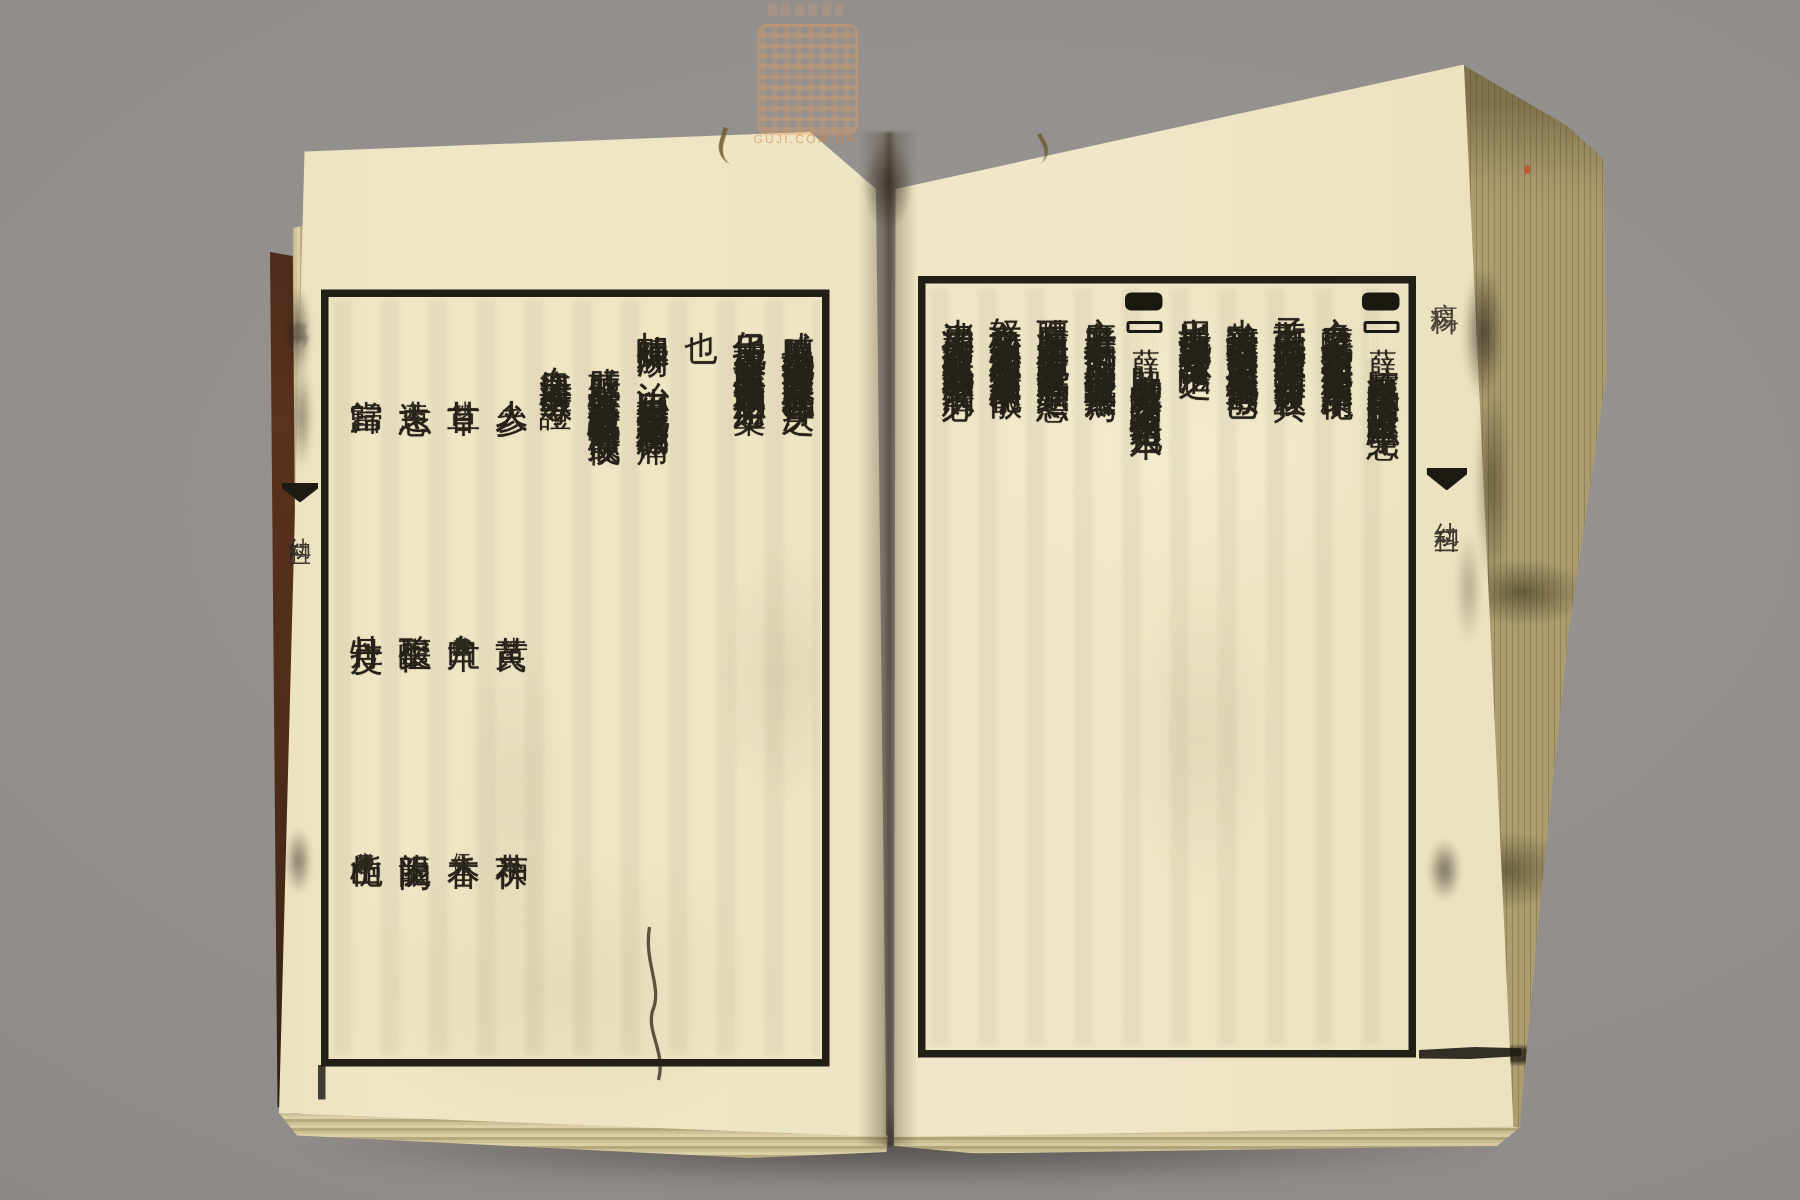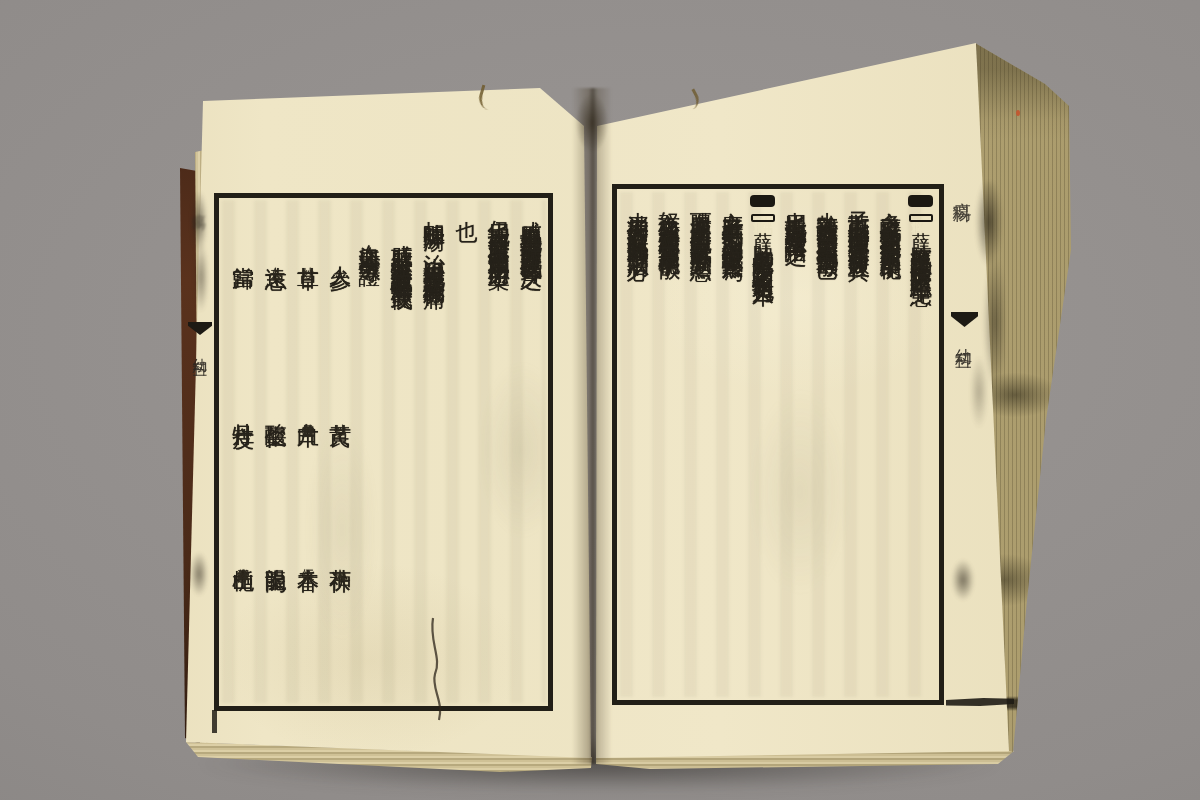--- a/index.html
+++ b/index.html
@@ -243,14 +243,19 @@
   <div id="leftframe-stub"></div>
 
   <div class="brushmark" id="brushmark-left"></div>
   <div class="brushmark" id="brushmark-right"></div>
   <div id="red-dot"></div>
 
   <svg id="tear" width="42" height="110">
     <path d="M15 4 C 11 28, 24 44, 17 60 C 13 74, 26 88, 21 106" stroke="#2b2318" stroke-width="2.2" fill="none" opacity="0.75"></path>
   </svg>
 
+  <div id="watermark">
+    <div id="wm-top"></div>
+    <div id="wm-seal"></div>
+    <div id="wm-url">GUJI.COM.CN</div>
+  </div>
 
 </div>
 
 </body></html>

